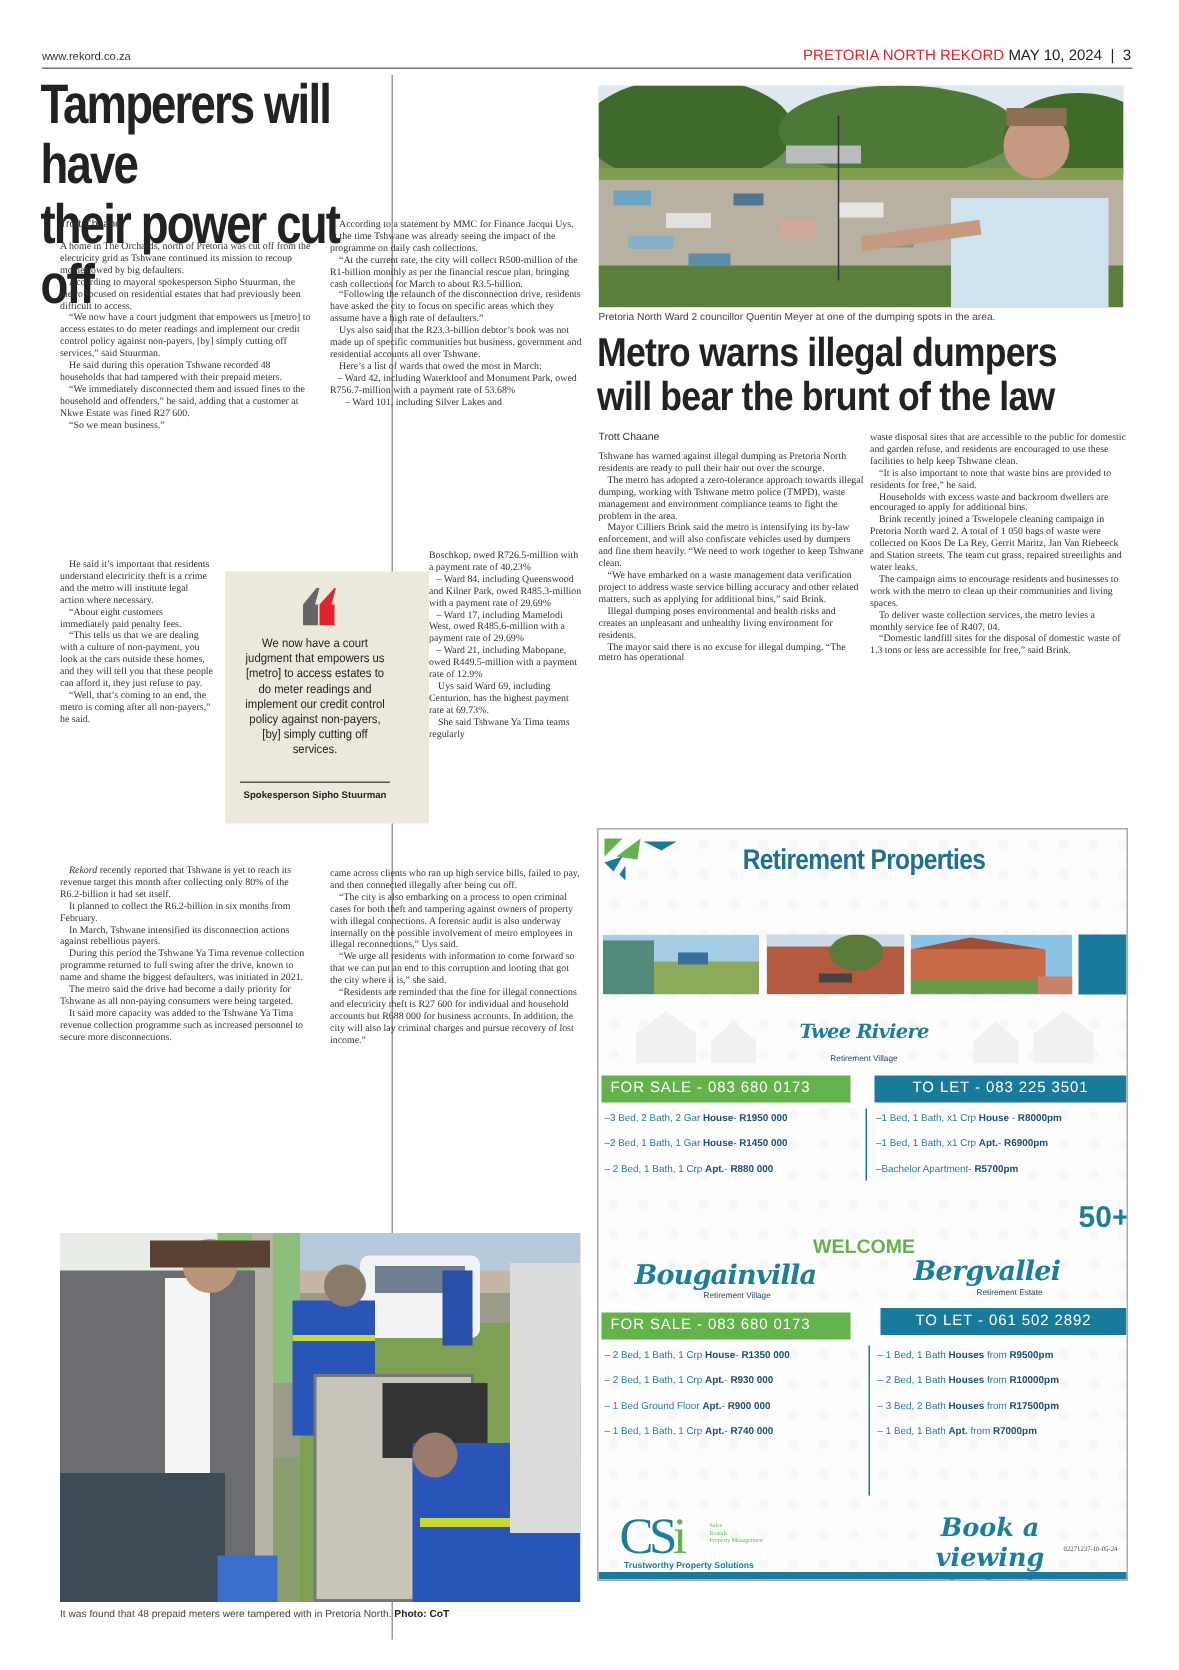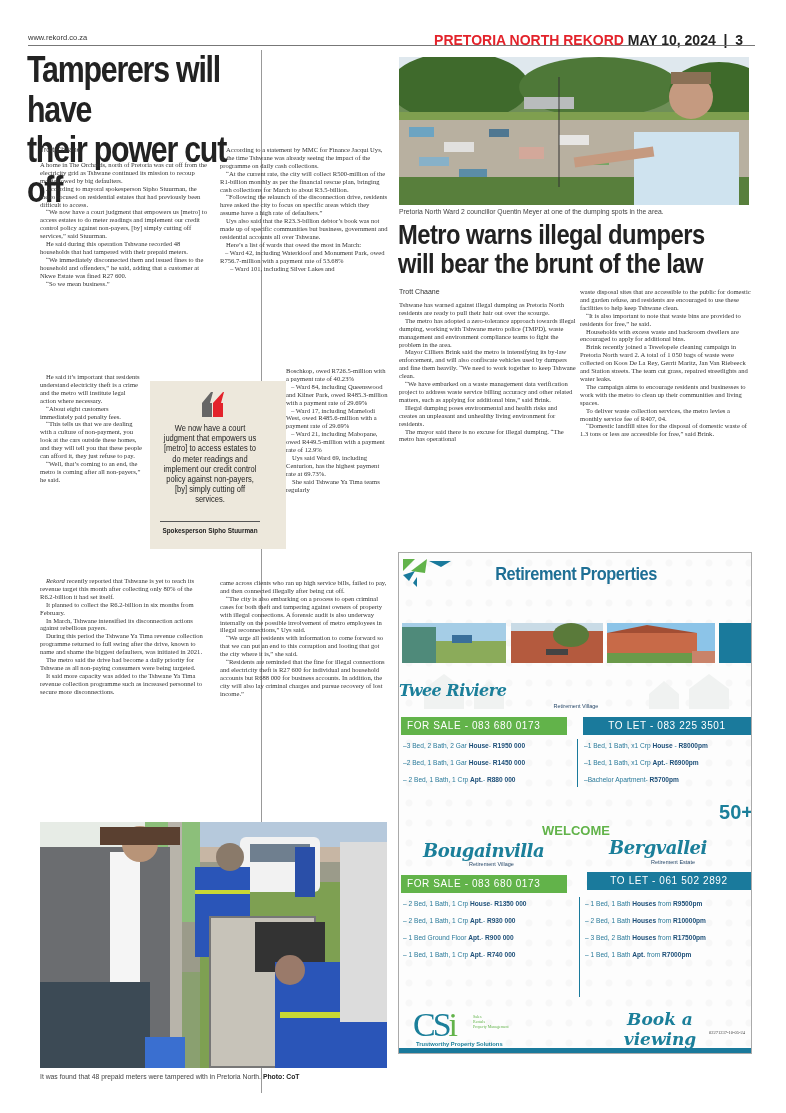--- a/index.html
+++ b/index.html
@@ -1,21 +1,21 @@
 <!DOCTYPE html>
 <html><head>
 <meta charset="utf-8">
 <style>
   * { box-sizing: border-box; margin: 0; padding: 0; }
   html, body { width: 786px; height: 1113px; background: #ffffff; overflow: hidden; }
   body { position: relative; font-family: "Liberation Serif", serif; color: #222; }
 
   .masthead { position: absolute; left: 28px; top: 30px; width: 727px; height: 16px; font-family: "Liberation Sans", sans-serif; font-size: 8px; }
   .masthead .url { position: absolute; left: 0; top: 3px; color: #333; font-size: 7.5px; }
-  .masthead .right { position: absolute; right: 12px; top: 2px; font-size: 14px; font-weight: bold; color: #222; }
+  .masthead .right { position: absolute; right: 1px; top: 2px; font-size: 10px; font-weight: normal; color: #222; }
   .masthead .right .paper { color: #e3232b; }
   .rule-top { position: absolute; left: 28px; top: 45px; width: 727px; height: 1px; background: #777; }
   .col-divider { position: absolute; left: 261px; top: 50px; width: 1px; height: 1043px; background: #999; }
 
   .headline { position: absolute; left: 27px; top: 50px; width: 232px; font-family: "Liberation Sans", sans-serif; font-weight: bold; font-size: 37px; line-height: 40px; color: #222; letter-spacing: -1.5px; transform: scaleX(0.82); transform-origin: left top; width: 290px; }
 
   .byline { position: absolute; font-family: "Liberation Sans", sans-serif; font-size: 7px; color: #333; }
   .col { position: absolute; font-size: 6.6px; line-height: 7.9px; color: #333; text-align: left; }
   .col p { text-indent: 6px; }
   .col p.first { text-indent: 0; }
@@ -285,21 +285,21 @@
       </svg>
   </div>
   <div class="thumb t4"></div>
 
   <svg style="position:absolute; left:20px; top:116px;" width="314" height="40" viewBox="0 0 314 40">
     <polygon points="5,20 25,5 45,20 45,40 5,40" fill="#f0f2f1"></polygon>
     <polygon points="55,25 70,12 85,25 85,40 55,40" fill="#f0f2f1"></polygon>
     <polygon points="230,25 245,12 260,25 260,40 230,40" fill="#f0f2f1"></polygon>
     <polygon points="270,20 290,5 310,20 310,40 270,40" fill="#f0f2f1"></polygon>
   </svg>
-  <div class="script-title" style="left:0; width:354px; top:128px; font-size:16px;">Twee Riviere</div>
+  <div class="script-title" style="left:0; width:354px; text-align:center; top:128px; font-size:13px;">Twee Riviere</div>
   <div class="script-sub" style="left:0; width:354px; text-align:center; top:150px;">Retirement Village</div>
 
   <div class="btn-sale" style="left:2px; top:164px; width:166px;">
     <span>FOR SALE - </span><b>083 680 0173</b>
   </div>
   <div class="btn-let" style="left:184px; top:164px; width:168px;">
     <span>TO LET - </span><b>083 225 3501</b>
   </div>
 
   <div class="listing" style="left:4px; top:189px;"><span>–3 Bed, 2 Bath, 2 Gar </span><b>House</b><span>- </span><b>R1950 000</b></div>

